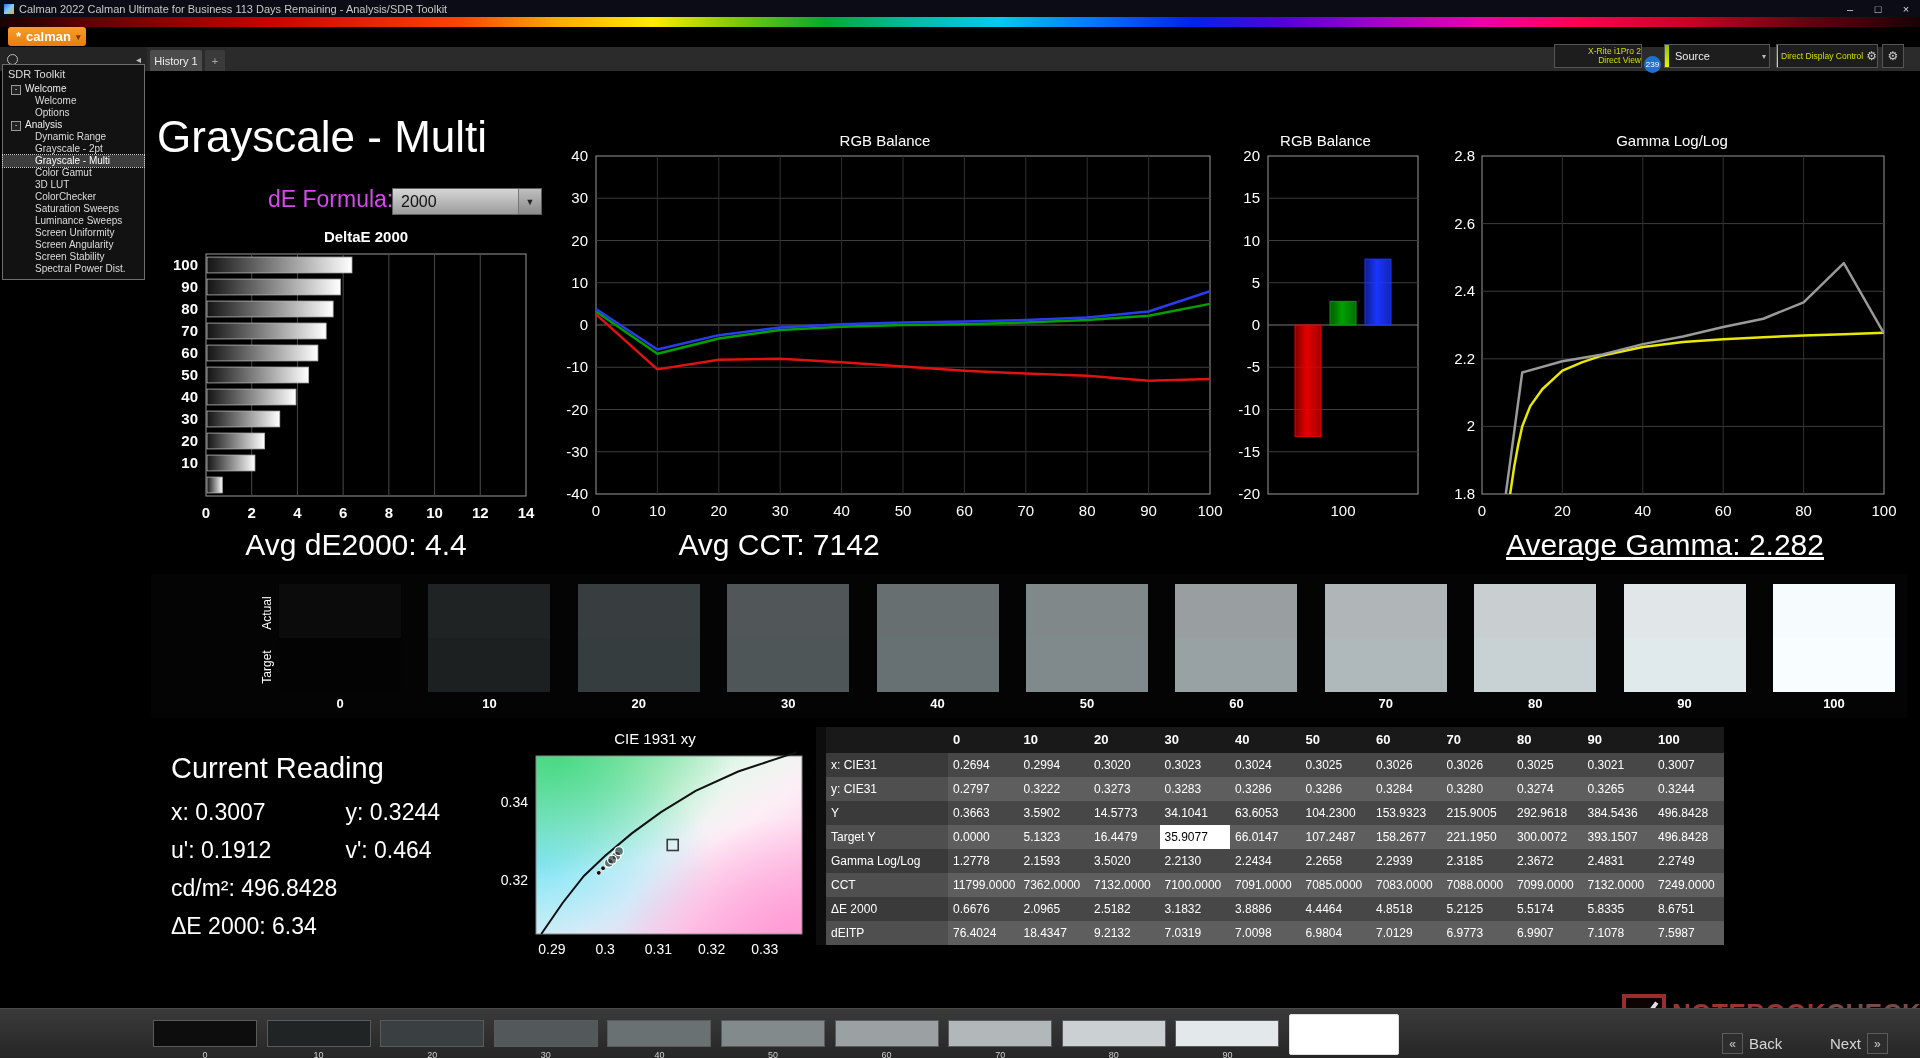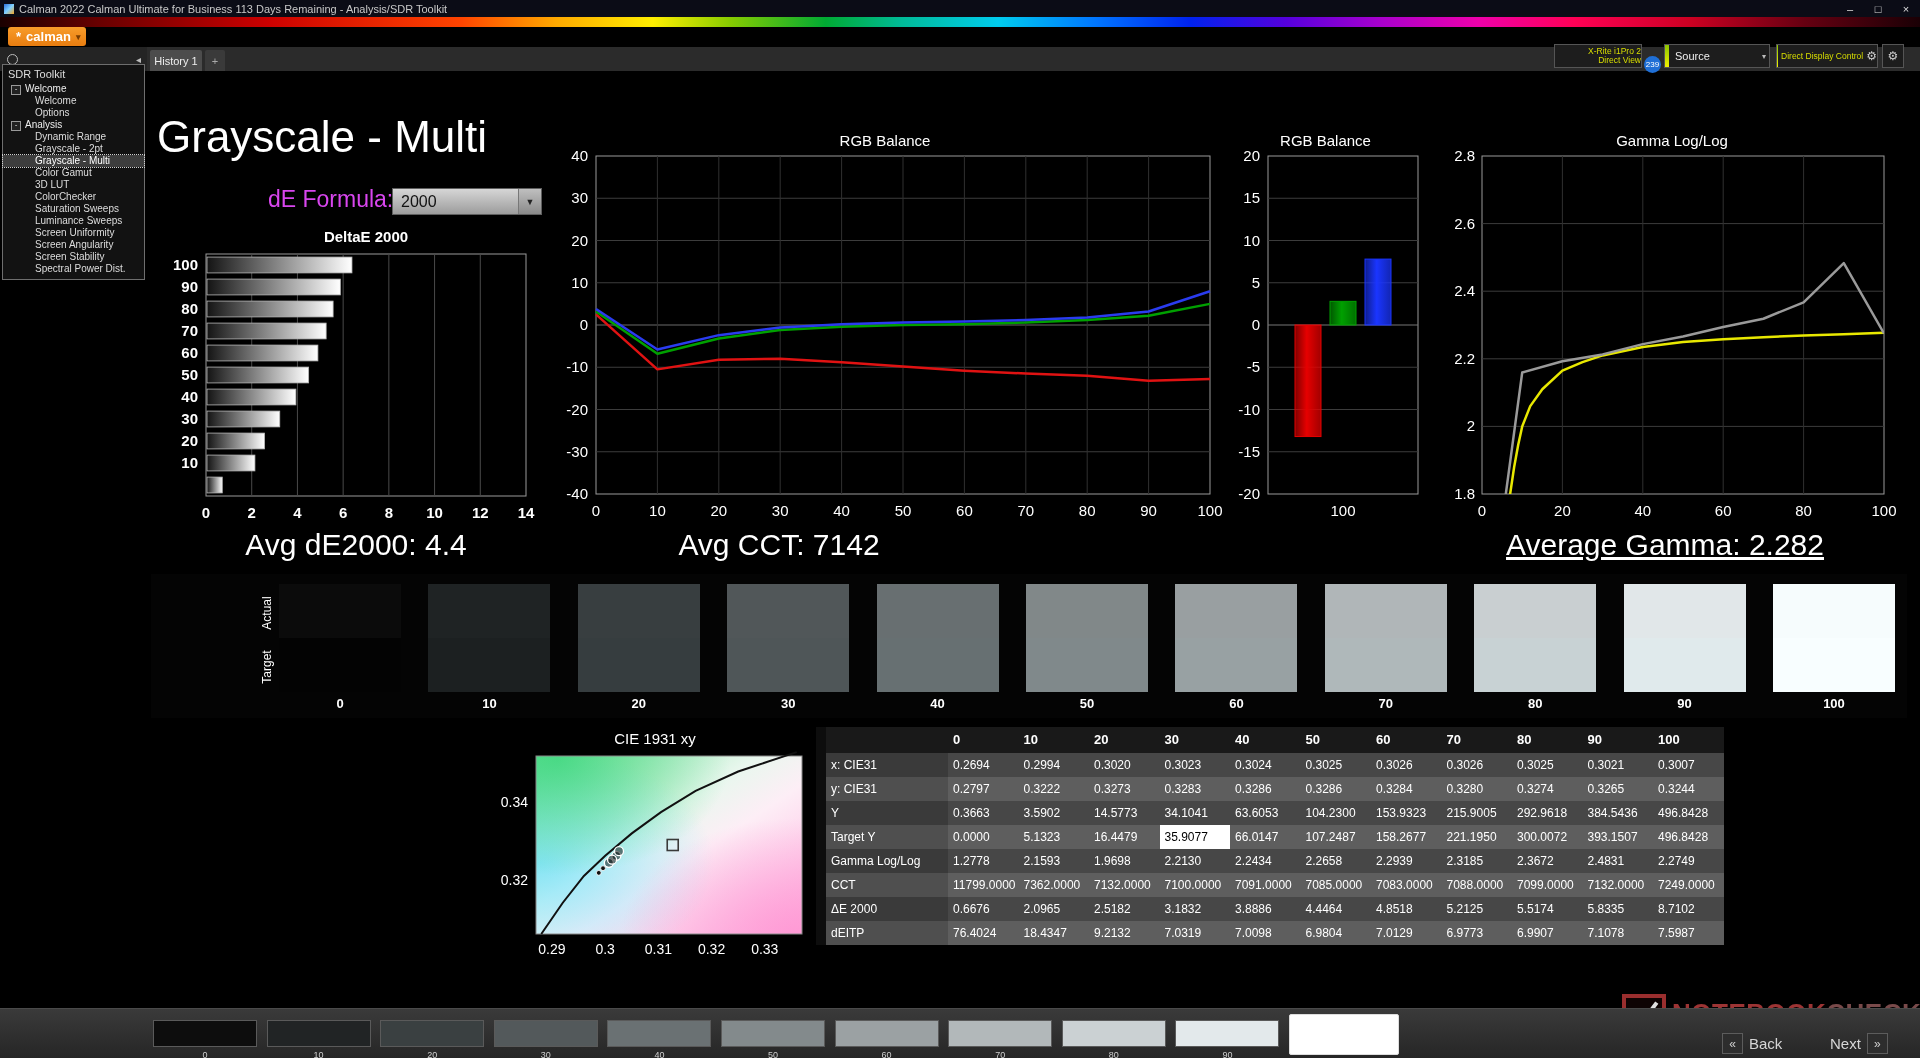--- a/index.html
+++ b/index.html
@@ -442,20 +442,33 @@
         <div class="half" style="background: rgb(224, 234, 236);"></div>
         <div class="slabel">90</div>
       </div>
       <div class="swatch" style="left: 1622px;">
         <div class="half" style="background: rgb(246, 252, 253);"></div>
         <div class="half" style="background: rgb(248, 254, 255);"></div>
         <div class="slabel">100</div>
       </div>
     </div>
 
+  <div id="current-reading">
+    <div class="cr-title">Current Reading</div>
+    <div class="cr-line">
+      <span class="col">x: 0.3007</span>
+      <span>y: 0.3244</span>
+    </div>
+    <div class="cr-line">
+      <span class="col">u': 0.1912</span>
+      <span>v': 0.464</span>
+    </div>
+    <div class="cr-line">cd/m²: 496.8428</div>
+    <div class="cr-line">ΔE 2000: 6.34</div>
+  </div>
 
   <div class="chartbox" id="chart-cie">
     <div class="chart-title">CIE 1931 xy</div>
     <svg class="chart-svg" id="svg-cie" width="350" height="232" style="top:4px">
         <defs>
           <linearGradient id="cieBase" x1="0" y1="0" x2="1" y2="1">
             <stop offset="0" stop-color="#7fe39f"></stop>
             <stop offset="0.42" stop-color="#e9f7ee"></stop>
             <stop offset="0.58" stop-color="#fdeef6"></stop>
             <stop offset="1" stop-color="#ffaede"></stop>
@@ -559,21 +572,21 @@
       <div class="dod">107.2487</div>
       <div class="dod">158.2677</div>
       <div class="dod">221.1950</div>
       <div class="dod">300.0072</div>
       <div class="dod">393.1507</div>
       <div class="dod">496.8428</div>
       <div class="gut"></div>
       <div class="lev">Gamma Log/Log</div>
       <div class="dev">1.2778</div>
       <div class="dev">2.1593</div>
-      <div class="dev">1.9698</div>
+      <div class="dev">3.5020</div>
       <div class="dev">2.2130</div>
       <div class="dev">2.2434</div>
       <div class="dev">2.2658</div>
       <div class="dev">2.2939</div>
       <div class="dev">2.3185</div>
       <div class="dev">2.3672</div>
       <div class="dev">2.4831</div>
       <div class="dev">2.2749</div>
       <div class="gut"></div>
       <div class="lod">CCT</div>
@@ -593,21 +606,21 @@
       <div class="dev">0.6676</div>
       <div class="dev">2.0965</div>
       <div class="dev">2.5182</div>
       <div class="dev">3.1832</div>
       <div class="dev">3.8886</div>
       <div class="dev">4.4464</div>
       <div class="dev">4.8518</div>
       <div class="dev">5.2125</div>
       <div class="dev">5.5174</div>
       <div class="dev">5.8335</div>
-      <div class="dev">8.7102</div>
+      <div class="dev">8.6751</div>
       <div class="gut"></div>
       <div class="lod">dEITP</div>
       <div class="dod">76.4024</div>
       <div class="dod">18.4347</div>
       <div class="dod">9.2132</div>
       <div class="dod">7.0319</div>
       <div class="dod">7.0098</div>
       <div class="dod">6.9804</div>
       <div class="dod">7.0129</div>
       <div class="dod">6.9773</div>

